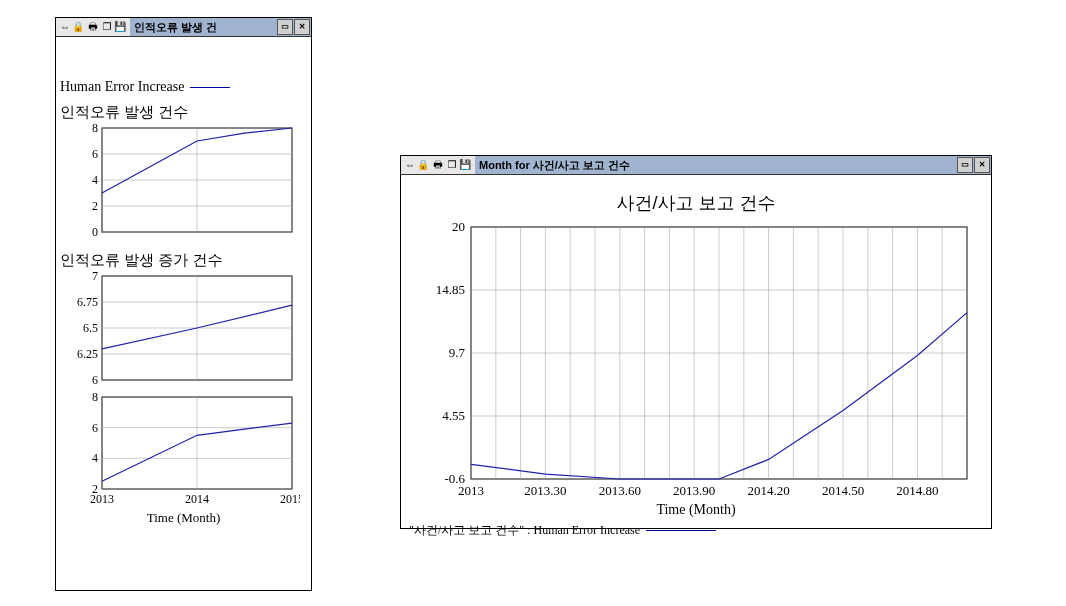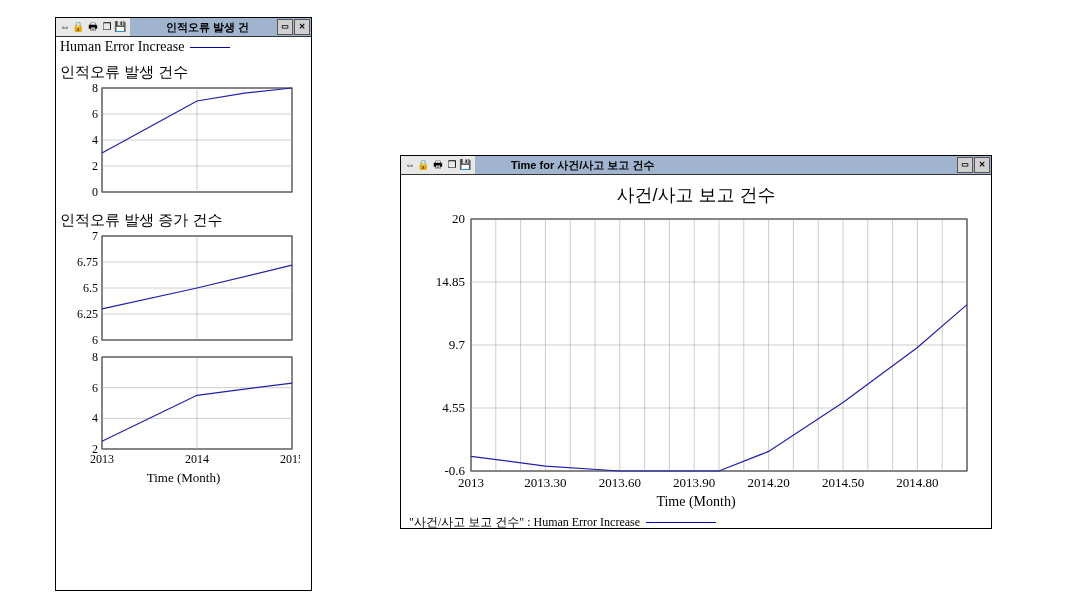--- a/index.html
+++ b/index.html
@@ -46,21 +46,20 @@
     line-height: 1;
     color: #000;
   }
   .tb-title {
     flex: 1;
     padding-left: 4px;
     color: #000;
     font-weight: bold;
     white-space: nowrap;
     overflow: hidden;
-    margin-left: 32px;
   }
   .tb-right {
     display: flex;
     gap: 0;
     padding-right: 1px;
   }
   .tb-btn {
     width: 14px;
     height: 14px;
     background: #d0d0d0;
@@ -82,20 +81,21 @@
     width: 255px;
     height: 572px;
   }
   .left-body { padding: 2px 4px; }
 
   .legend-row {
     font-family: "Times New Roman", serif;
     font-size: 14px;
     display: flex;
     align-items: center;
+    margin-top: 40px;
   }
   .legend-line {
     display: inline-block;
     width: 40px;
     border-top: 1px solid #0000aa;
     margin-left: 6px;
     vertical-align: middle;
   }
 
   .mini-title {
@@ -115,21 +115,21 @@
     text-align: center;
     margin-top: -2px;
   }
 
   .right-window {
     left: 400px;
     top: 155px;
     width: 590px;
     height: 372px;
   }
-  .right-body { padding: 4px 8px; }
+  .right-body { padding: 12px 8px; }
   .big-title {
     text-align: center;
     font-size: 18px;
     margin: 4px 0 6px 0;
   }
   .big-chart { width: 570px; height: 280px; }
   .big-x-label {
     font-family: "Times New Roman", serif;
     font-size: 14px;
     text-align: center;
@@ -254,21 +254,21 @@
 
 <div class="window right-window">
   <div class="titlebar">
     <div class="tb-icons">
       <span>⇔</span>
       <span>🔒</span>
       <span>🖶</span>
       <span>❐</span>
       <span>💾</span>
     </div>
-    <div class="tb-title">Time for 사건/사고 보고 건수</div>
+    <div class="tb-title">Month for 사건/사고 보고 건수</div>
     <div class="tb-right">
       <div class="tb-btn">▭</div>
       <div class="tb-btn">✕</div>
     </div>
   </div>
   <div class="right-body">
     <div class="big-title">사건/사고 보고 건수</div>
     <svg class="big-chart" viewBox="0 0 570 280">
       <g id="big-g">
           <rect x="62" y="6" width="496" height="252" fill="none" stroke="#000" stroke-width="1"></rect>

